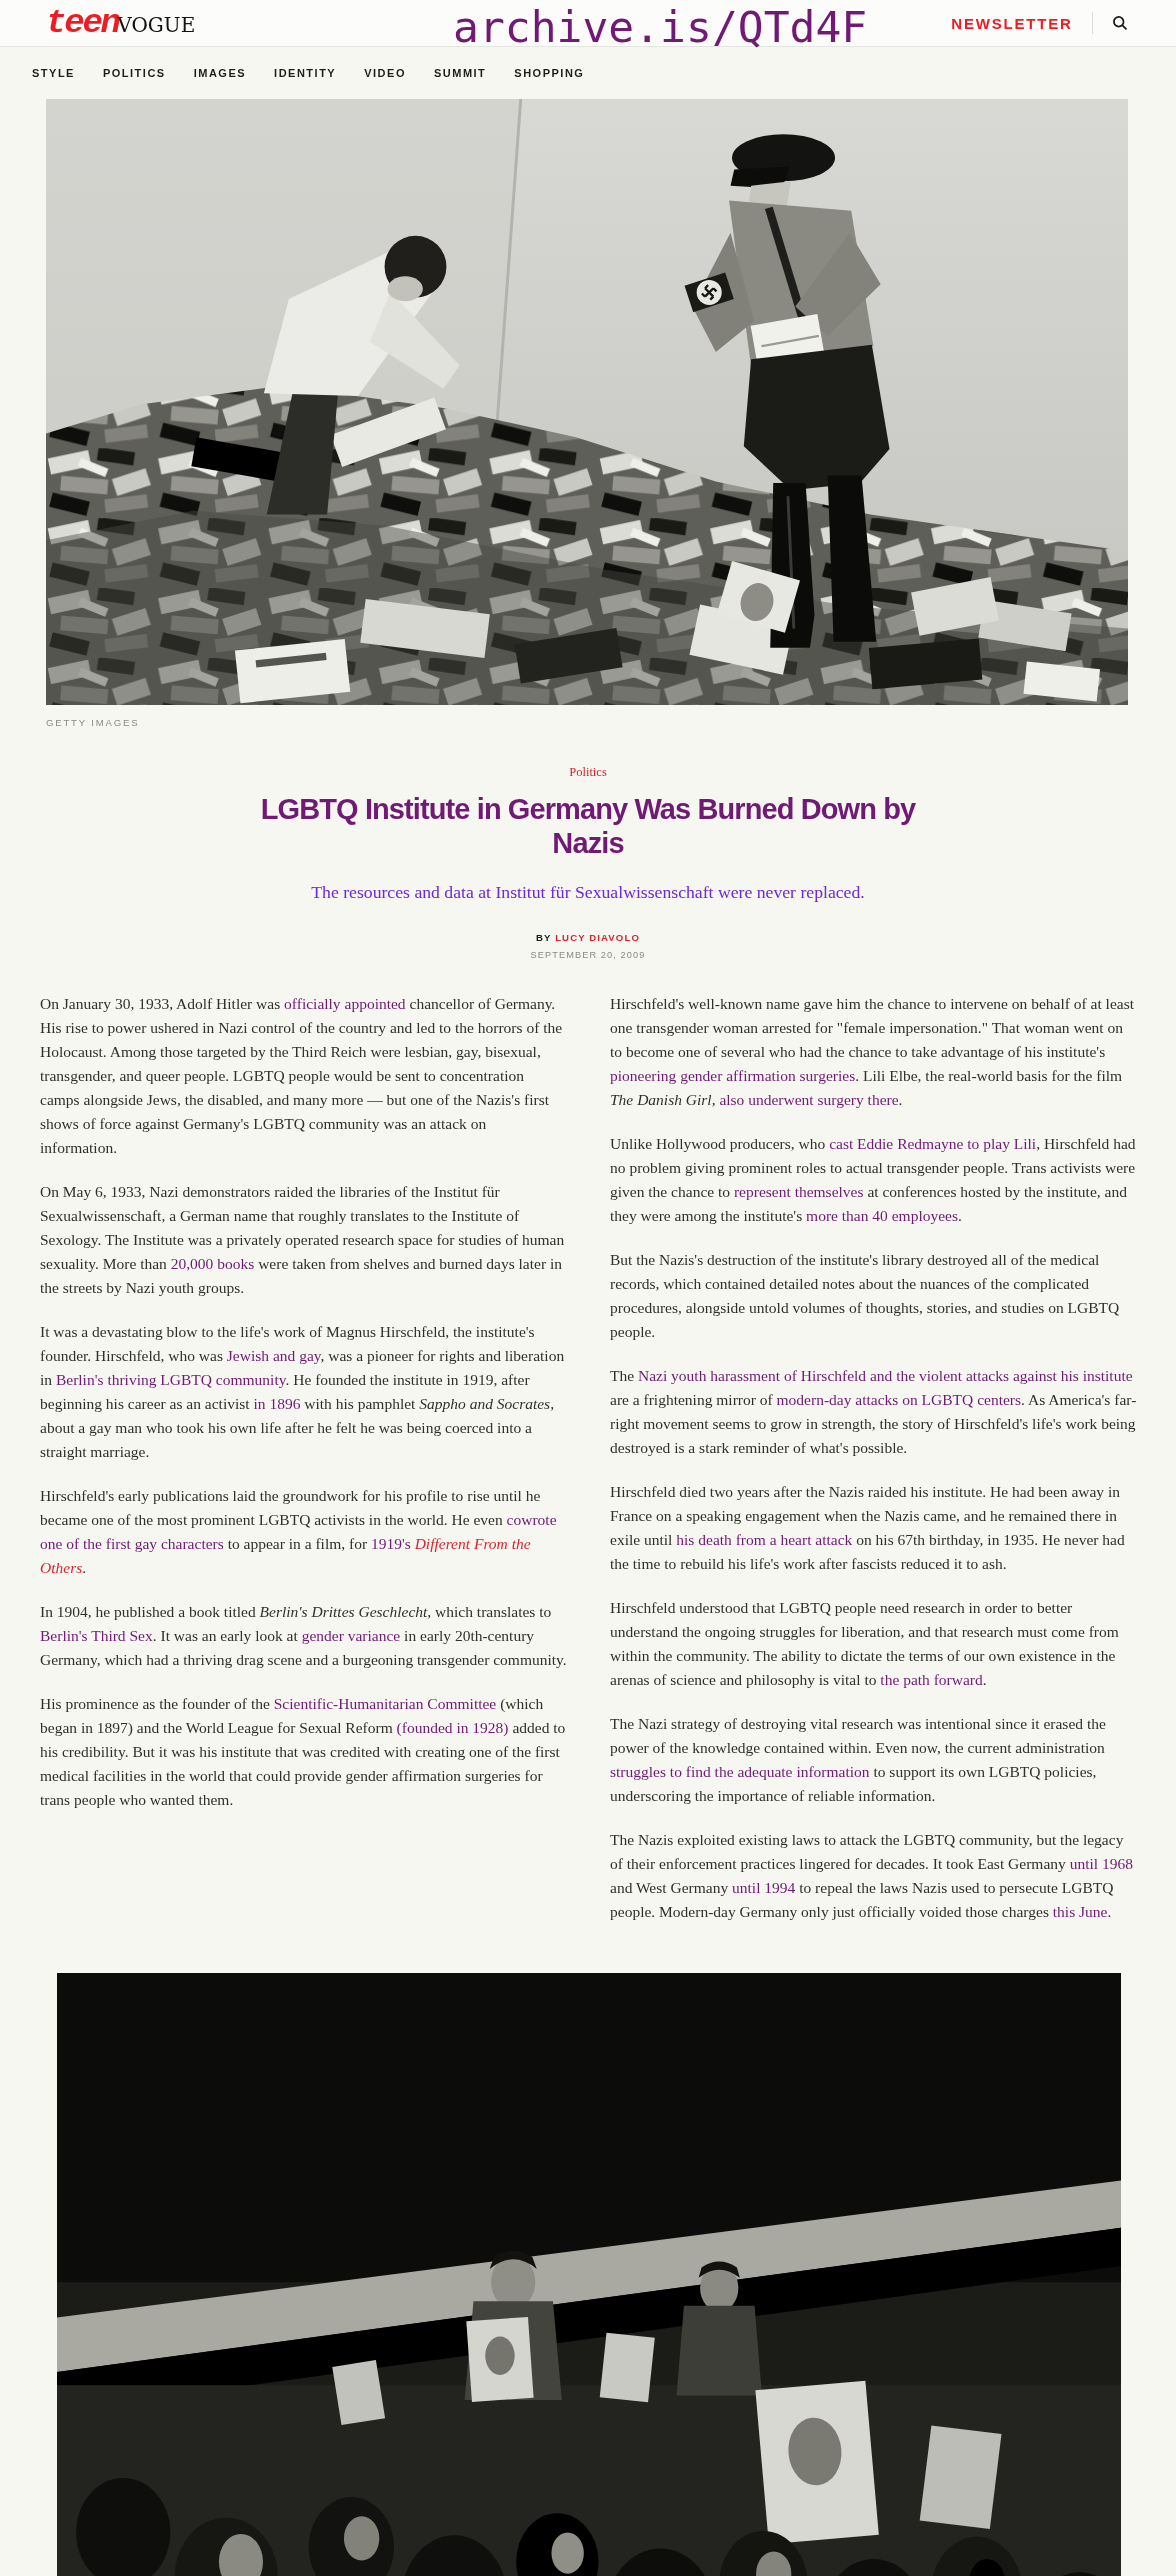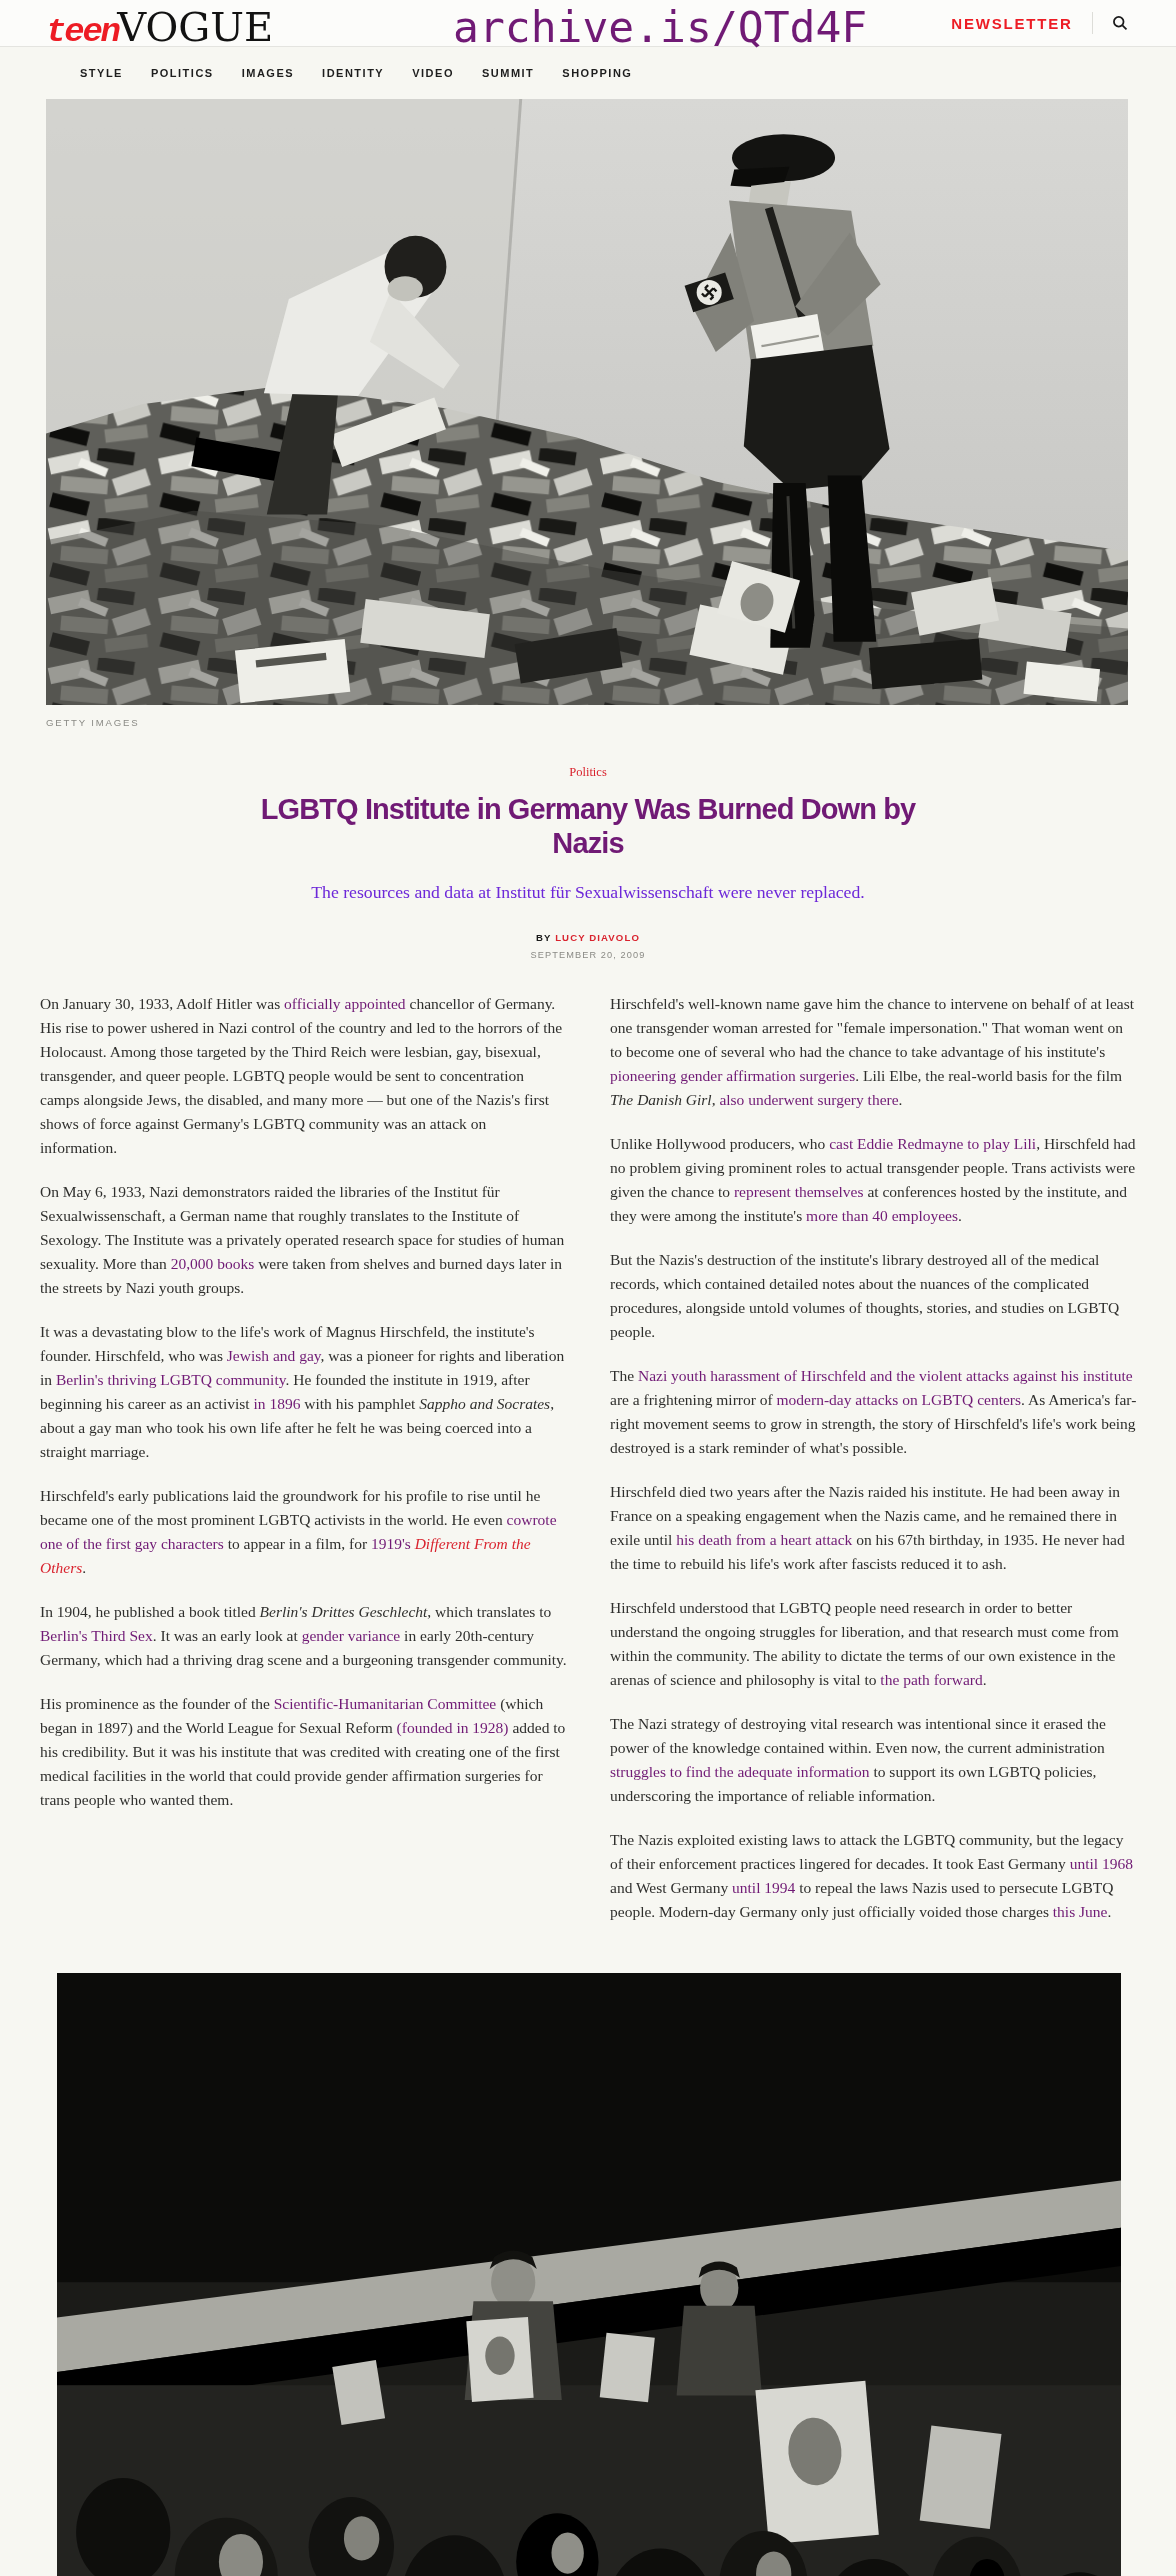--- a/index.html
+++ b/index.html
@@ -9,37 +9,37 @@
     font-family:"Liberation Serif", serif;
   }
   
   .topbar{height:46px;background:#fcfcfa;border-bottom:0.7px solid #e4e4e0;position:relative;}
   .logo{position:absolute;left:46px;top:4.4px;display:flex;align-items:baseline;}
   .logo-teen{
     font-family:Liberation Mono, monospace;font-style:italic;font-weight:900;
     font-size:34px;letter-spacing:-2.2px;color:#ed1c24;margin-right:-1.5px;
   }
   .logo-vogue{
-    font-family:"DejaVu Serif",serif;font-weight:400;font-size:40px;color:#121212;letter-spacing:0px;
+    font-family:"DejaVu Serif",serif;font-weight:400;font-size:20px;color:#121212;letter-spacing:0px;
   }
   .topbar-right{position:absolute;right:47px;top:0;height:46px;display:flex;align-items:center;gap:19px;}
   .newsletter{
     font-family:"Liberation Sans",sans-serif;font-weight:700;font-size:15px;
     letter-spacing:1.8px;color:#ed1c24;cursor:pointer;
   }
   .vdivider{width:0.7px;height:22px;background:#ddddd8;}
   .search-btn{width:17.7px;height:17.7px;cursor:pointer;}
   
   .archive-overlay{
     position:absolute;left:453px;top:1.5px;z-index:20;
     font-family:"DejaVu Sans Mono","Liberation Mono",monospace;
     font-size:43px;color:#701a75;white-space:nowrap;
   }
   
-  .nav{height:52px;display:flex;align-items:center;padding-left:80px;gap:28px;}
+  .nav{height:52px;display:flex;align-items:center;padding-left:32px;gap:28px;}
   .nav-item{
     font-family:"Liberation Sans",sans-serif;font-weight:700;font-size:11px;
     letter-spacing:1.5px;color:#1e1e1e;cursor:pointer;white-space:nowrap;
   }
   
   .hero{margin:0 48px 0 46px;height:606px;background:#c9c9c6;overflow:hidden;}
   .hero svg{display:block;width:100%;height:100%;}
   .photo-credit{
     margin:11.8px 0 0 46px;font-family:"Liberation Sans",sans-serif;font-size:9.6px;
     letter-spacing:1.8px;color:#8a8a85;

